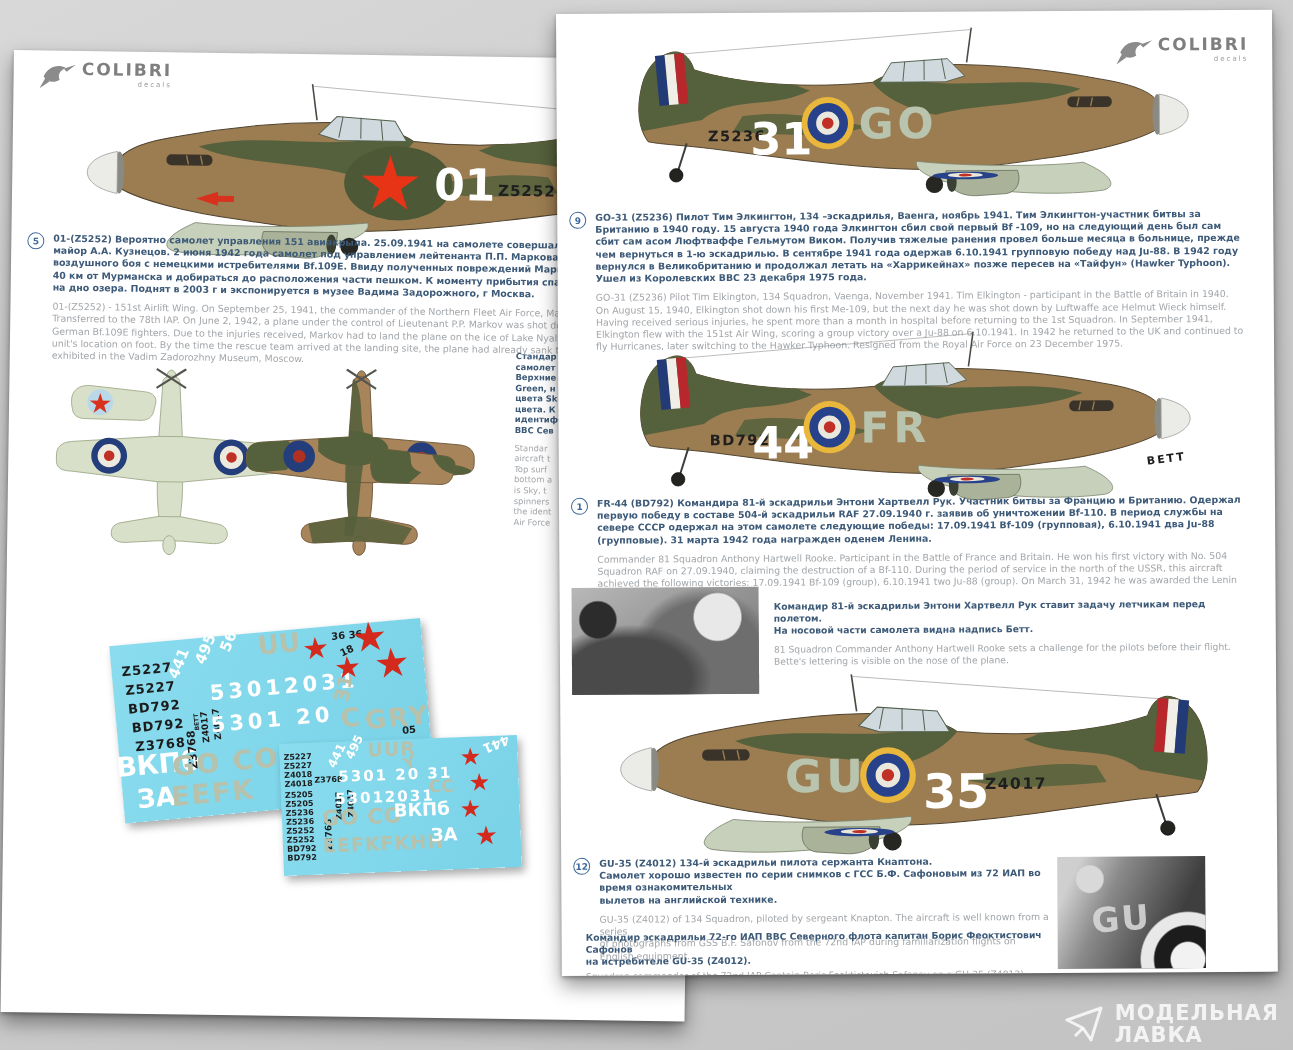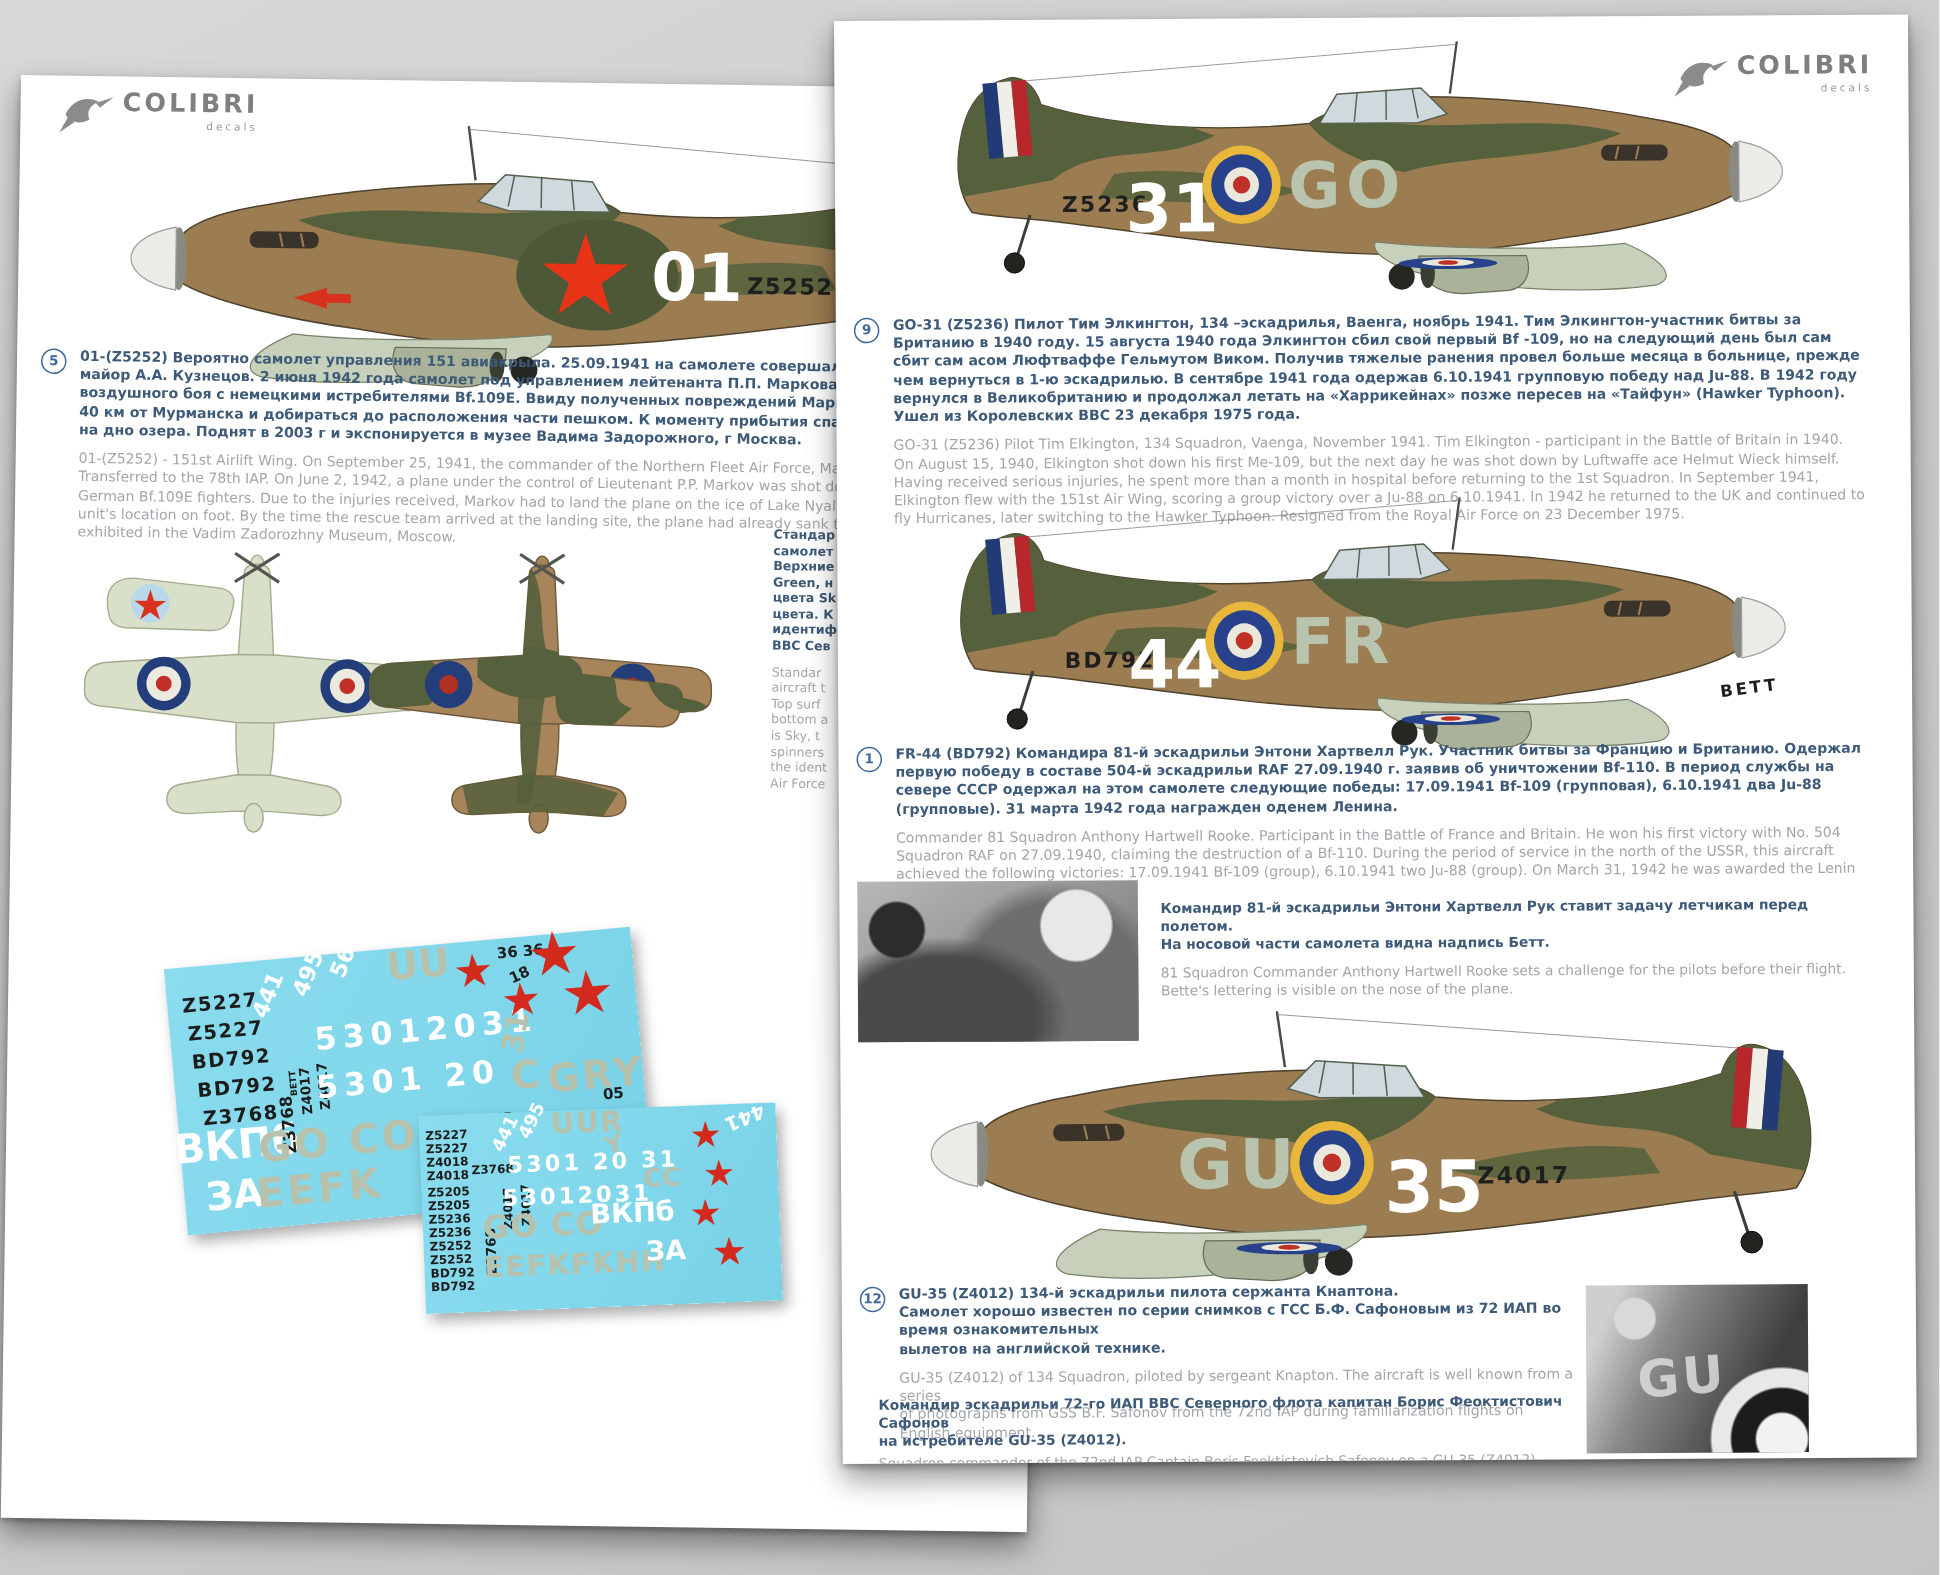--- a/index.html
+++ b/index.html
@@ -416,13 +416,23 @@
       <div class="phototext">GU</div>
     </div>
 
     <div class="sec cap" style="left:24px;top:918px;width:470px;">
       <div class="ru">Командир эскадрильи 72-го ИАП ВВС Северного флота капитан Борис Феоктистович Сафонов
 на истребителе GU-35 (Z4012).</div>
       <div class="en" style="margin-top:3px;">Squadron commander of the 72nd IAP  Captain Boris Feoktistovich Safonov on a GU-35 (Z4012) fighter.</div>
     </div>
   </div>
 
+  <div class="watermark">
+    <svg width="44" height="44" viewBox="0 0 44 44">
+      <path d="M4,18 L38,6 L28,38 L20,26 Z" fill="none" stroke="rgba(255,255,255,.8)" stroke-width="3" stroke-linejoin="round"></path>
+      <path d="M20,26 L12,34" stroke="rgba(255,255,255,.8)" stroke-width="3"></path>
+    </svg>
+    <div class="wm-text">
+      <div>МОДЕЛЬНАЯ</div>
+      <div>ЛАВКА</div>
+    </div>
+  </div>
 </div>
 
 </body></html>

